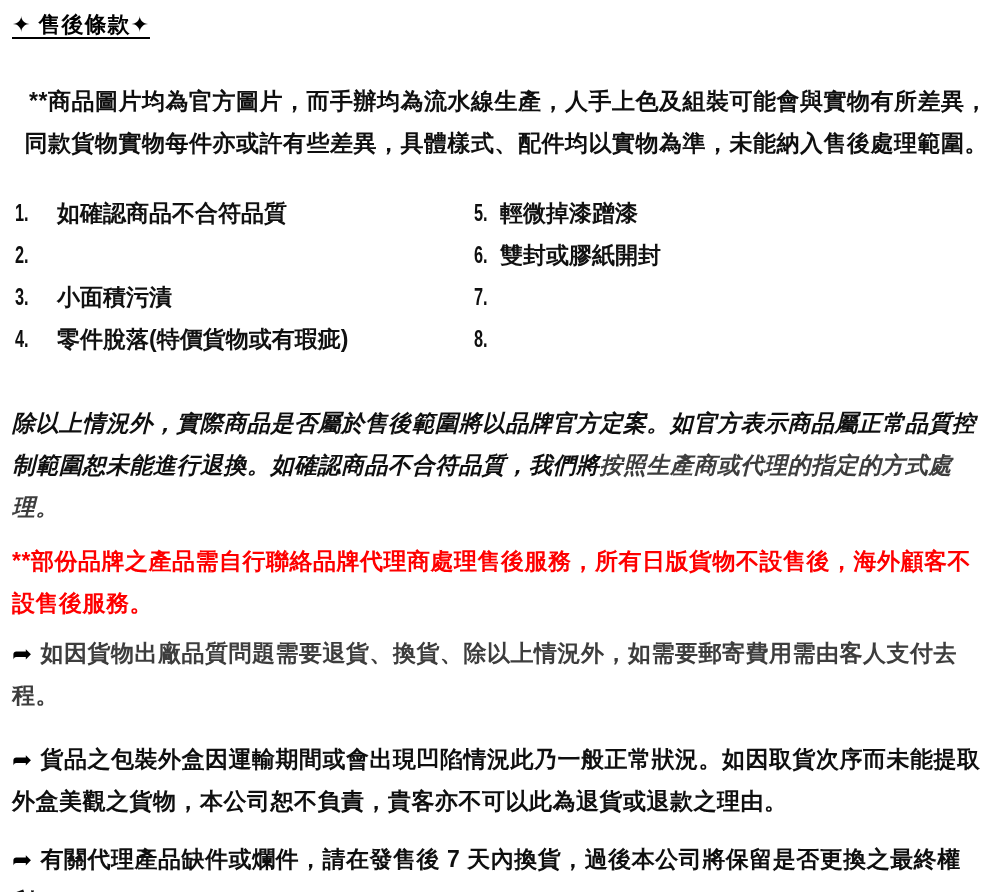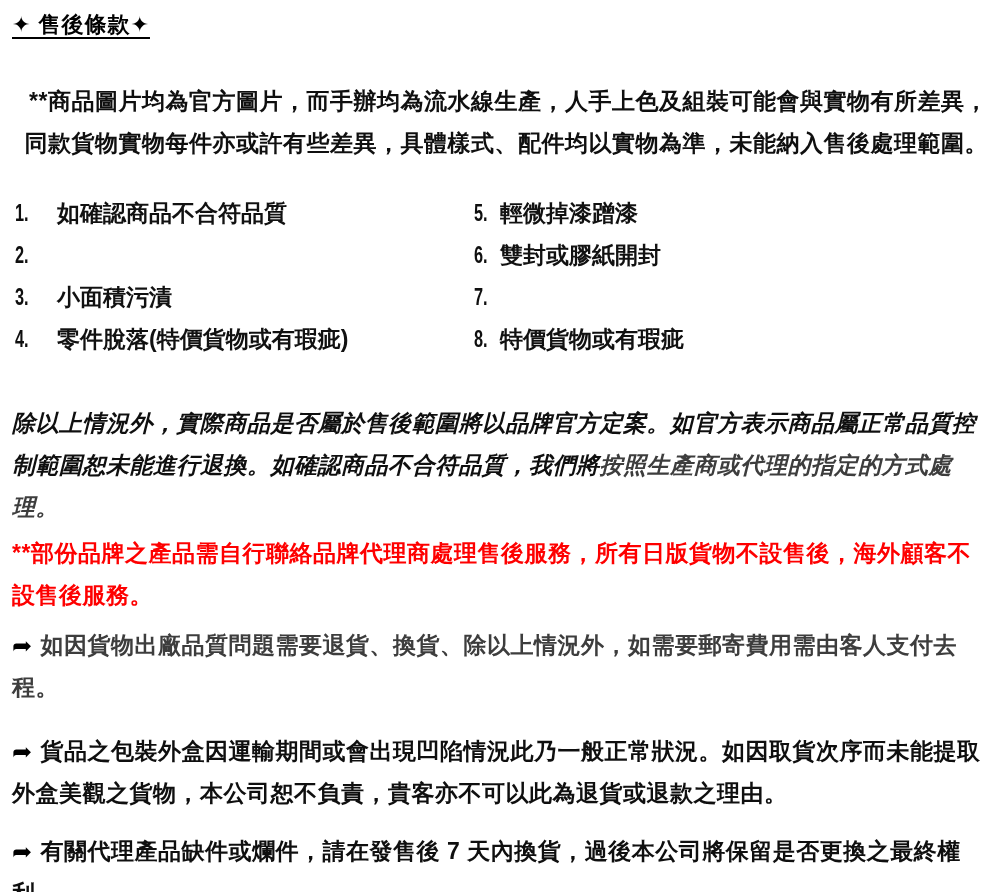--- a/index.html
+++ b/index.html
@@ -30,21 +30,21 @@
   }
   .para {
     margin: 0;
     font-size: 23px;
     line-height: 42px;
     letter-spacing: 0.5px;
   }
   .intro       { margin-top: 40px; text-align: right; }
   .notice      { margin-top: 44px; }
   .policy      { margin-top: 42px; font-style: italic; }
-  .rednote     { margin-top: 4px; color: #fe0000; }
+  .rednote     { margin-top: 12px; color: #fe0000; }
   .item1       { margin-top: 8px; }
   .item2       { margin-top: 22px; }
   .item3       { margin-top: 16px; }
 
   .arrow {
     display: inline-block;
     margin-right: 8px;
     color: #000000;
     font-size: 24px;
     transform: translateY(1px);
@@ -120,21 +120,20 @@
       </div>
       <div class="excl-row">
         <span class="excl-num">6.</span>
         <span>雙封或膠紙開封</span>
       </div>
       <div class="excl-row">
         <span class="excl-num">7.</span>
       </div>
       <div class="excl-row">
         <span class="excl-num">8.</span>
-        <span>特價貨物或有瑕疵</span>
       </div>
     </div>
   </div>
 
   <p class="para policy">
     <span class="blacktext">除以上情況外，實際商品是否屬於售後範圍將以品牌官方定案。如官方表示商品屬正常品質控制範圍恕未能進行退換。如確認商品不合符品質，我們將</span><span class="graytext">按照生產商或代理的指定的方式處理。</span>
   </p>
 
   <p class="para rednote">**部份品牌之產品需自行聯絡品牌代理商處理售後服務，所有日版貨物不設售後，海外顧客不設售後服務。</p>
 

